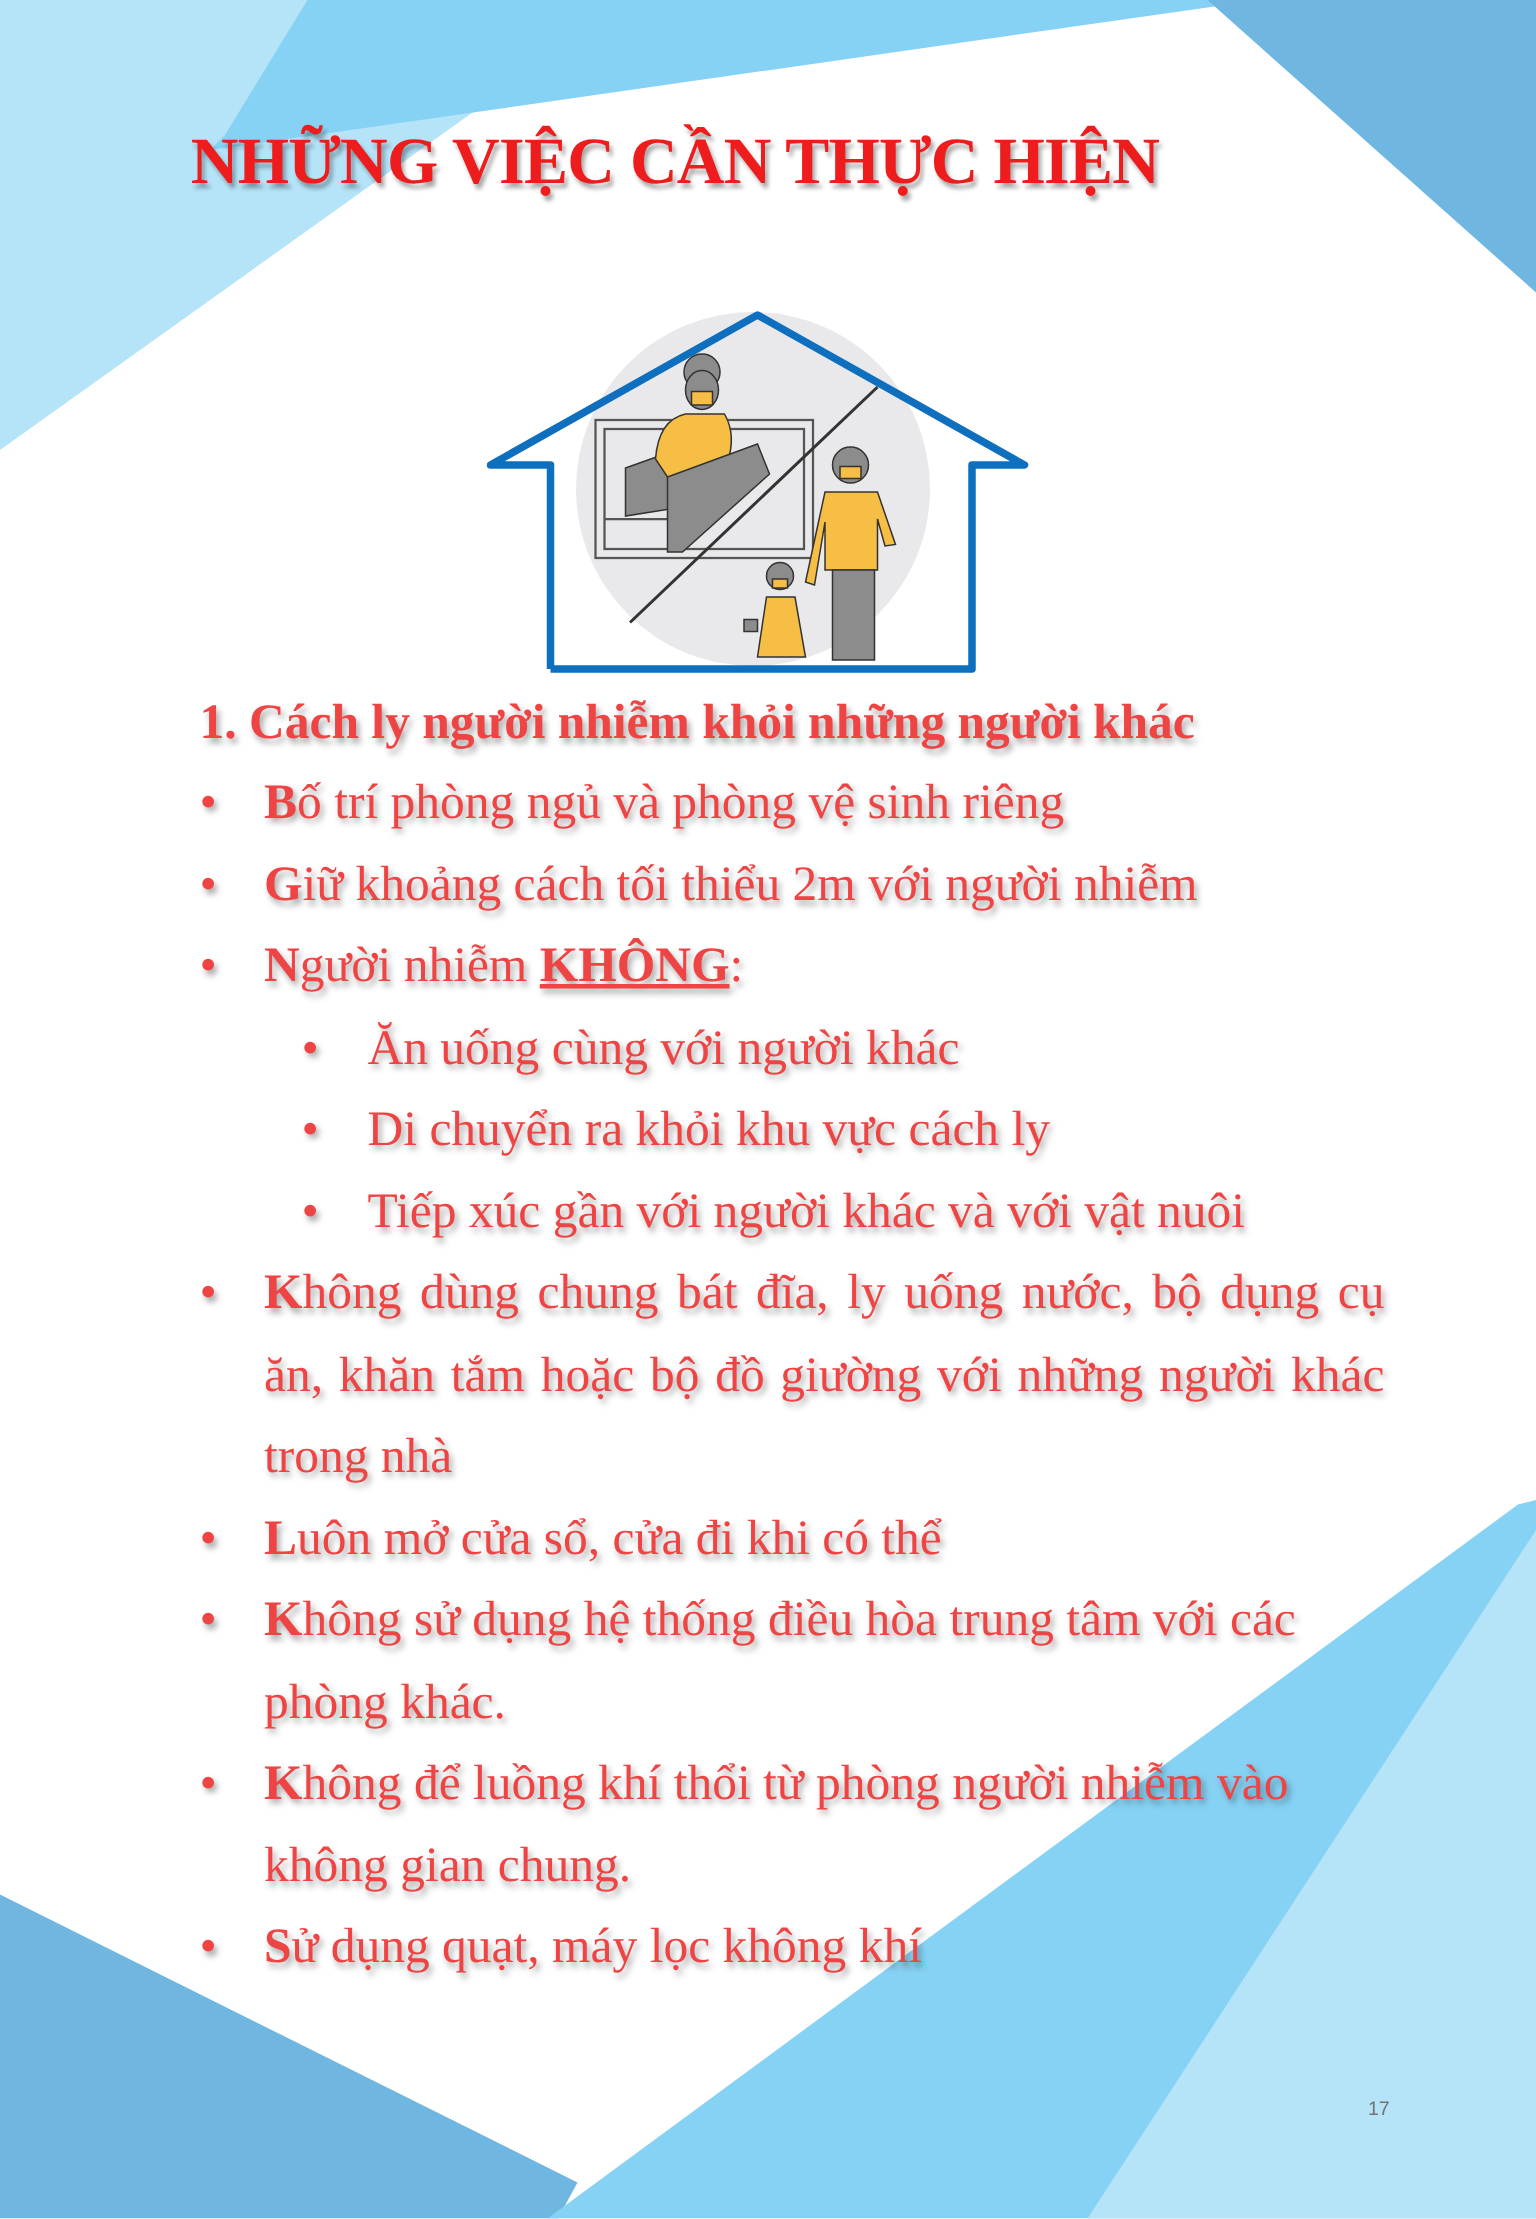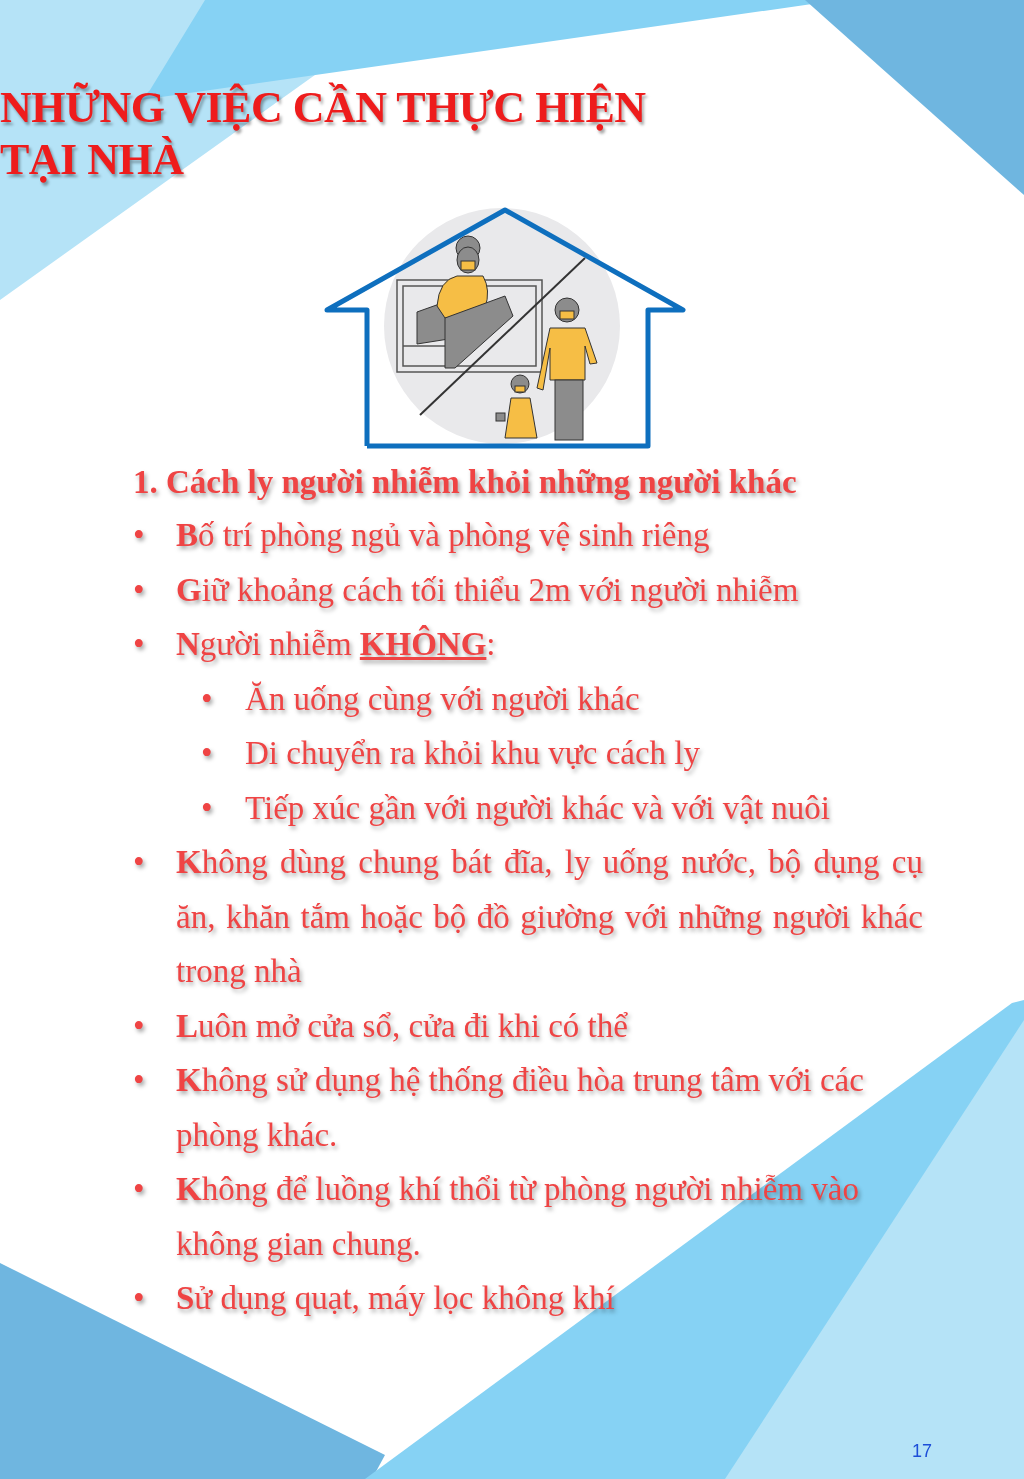--- a/index.html
+++ b/index.html
@@ -3,21 +3,21 @@
   <meta charset="utf-8">
   <style>
     html, body { margin: 0; padding: 0; }
     body {
       width: 1024px; height: 1479px; position: relative; overflow: hidden;
       background: #ffffff;
       font-family: "Liberation Serif", "DejaVu Serif", serif;
     }
     .bg { position: absolute; left: 0; top: 0; width: 1024px; height: 1479px; z-index: 0; }
     .title {
-      position: absolute; left: 0; top: 82px; width: 900px; text-align: left;
+      position: absolute; left: 0; top: 82px; width: 900px; text-align: center;
       color: #ee1c1c; font-weight: bold; font-size: 44px; line-height: 52px;
       text-shadow: 2px 3px 3px rgba(0,0,0,0.35);
       z-index: 2; letter-spacing: -0.5px;
     }
     .illus { position: absolute; left: 305px; top: 198px; width: 420px; height: 260px; z-index: 2; }
     .content {
       position: absolute; left: 133px; top: 456px; width: 790px; z-index: 2;
       color: #ef4444; font-size: 33px;
       text-shadow: 2px 3px 4px rgba(0,0,0,0.35);
     }
@@ -25,38 +25,37 @@
     .item { position: relative; padding-left: 43px; line-height: 54.5px; }
     .item .bullet { position: absolute; left: 0; top: 0; width: 30px; text-align: left; }
     .item.sub { padding-left: 112px; }
     .item.sub .bullet { left: 68px; }
     .item.justify { text-align: justify; text-align-last: left; }
     .lead { font-weight: bold; }
     .strong { font-weight: bold; text-decoration: underline; }
     .pageno {
       position: absolute; left: 912px; top: 1398px; z-index: 2;
       font-family: "Liberation Sans", "DejaVu Sans", sans-serif;
-      font-size: 18px; color: #1d4ed8; margin-top: 43px;
+      font-size: 13px; color: #737373;
     }
   </style>
 </head>
 <body>
 
 <svg class="bg" viewBox="0 0 1024 1479" xmlns="http://www.w3.org/2000/svg">
   <polygon points="0,0 420,0 0,300" fill="#b5e3f7"></polygon>
   <polygon points="205,0 820,0 812,4 140,100 150,90" fill="#86d2f4"></polygon>
   <polygon points="805,0 1024,0 1024,195" fill="#6fb6e0"></polygon>
   <polygon points="0,1263 385,1455 372,1479 0,1479" fill="#6fb6e0"></polygon>
   <polygon points="365,1479 1012,1003 1024,1000 1024,1479" fill="#86d2f4"></polygon>
   <polygon points="725,1479 1024,1020 1024,1479" fill="#b5e3f7"></polygon>
 </svg>
 
 <div class="title">
   <div>NHỮNG VIỆC CẦN THỰC HIỆN</div>
-  <div>TẠI NHÀ</div>
 </div>
 
 <svg class="illus" viewBox="0 0 420 260" xmlns="http://www.w3.org/2000/svg">
   <circle cx="197" cy="128" r="118" fill="#e9e9eb"></circle>
 
   <g stroke="#555" stroke-width="1.5" fill="none">
     <rect x="92" y="82" width="145" height="92"></rect>
     <rect x="98" y="88" width="133" height="80"></rect>
     <line x1="98" y1="148" x2="150" y2="148"></line>
   </g>

